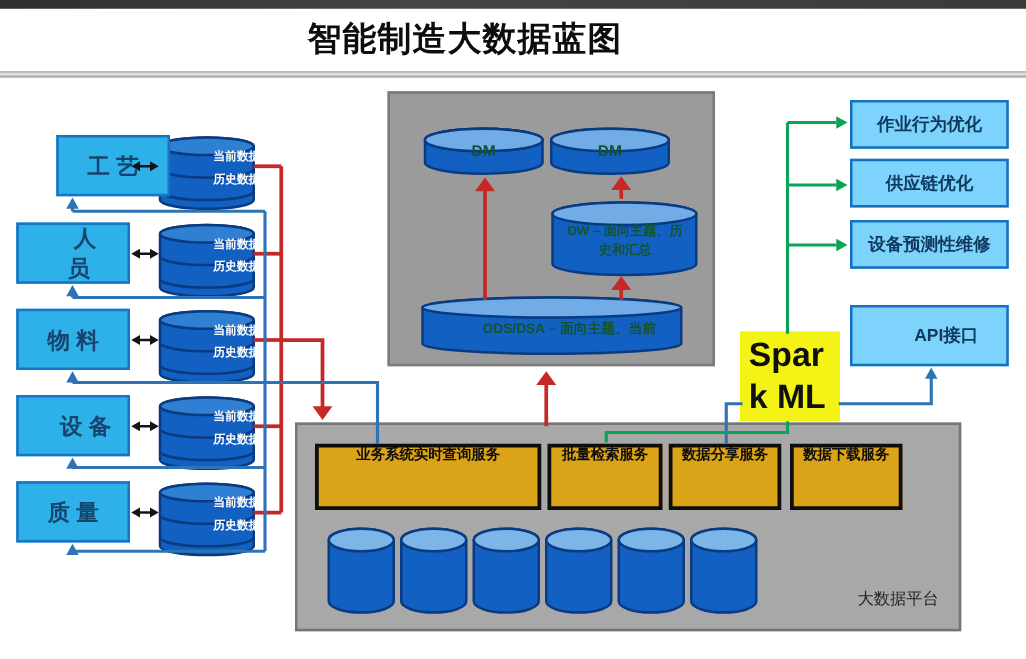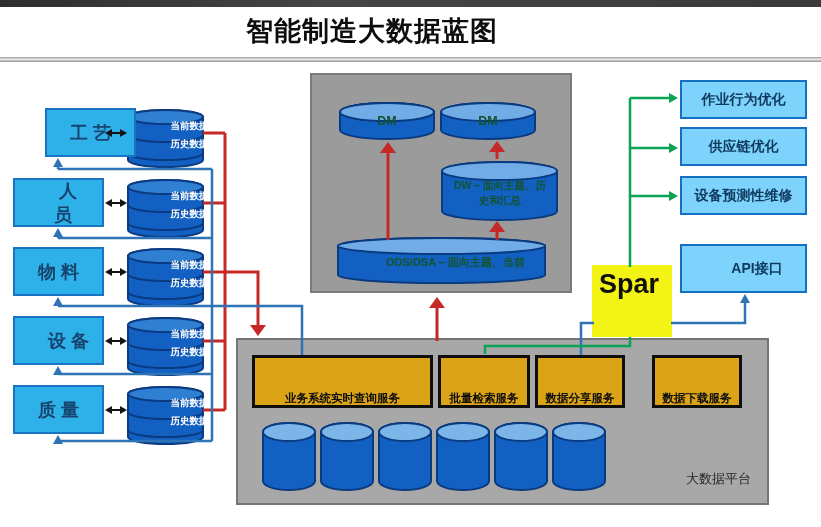--- a/index.html
+++ b/index.html
@@ -32,21 +32,21 @@
         font-size:14px;font-weight:bold;color:#10395e;box-sizing:border-box;}
   #out-api{height:49px;padding-left:27px;}
   
   #spark{left:592px;top:265px;width:80px;height:72px;background:#f3f316;
          font-size:27px;font-weight:600;color:#101010;line-height:33px;padding:3px 0 0 7px;box-sizing:border-box;}
   #spark div{white-space:nowrap;}
   
   #platform{left:236px;top:338px;width:533px;height:167px;background:#a8a8a8;border:2px solid #757575;box-sizing:border-box;}
   #platform-lbl{left:686px;top:470px;font-size:13px;color:#262626;}
   .svc{top:355px;height:53px;background:#dba317;border:3px solid #0e0e0e;box-sizing:border-box;
-       display:flex;align-items:flex-end;justify-content:center;text-align:center;
+       display:flex;align-items:flex-start;justify-content:center;text-align:center;
        font-size:11.5px;font-weight:bold;color:#0d0d0d;line-height:13px;}
   svg{position:absolute;left:0;top:0;}
   #wires{pointer-events:none;}
 </style>
 </head>
 <body>
 
 <div id="stage">
 
   <div id="top-strip" class="abs"></div>
@@ -168,32 +168,33 @@
     </div>
   <div class="obox abs" style="top:127px;">
       <span>供应链优化</span>
     </div>
   <div class="obox abs" id="out-api" style="top:244px;">
       <span>API接口</span>
     </div>
 
   <div id="spark" class="abs">
     <div>Spar</div>
+    <div>k ML</div>
   </div>
 
   <div class="svc abs" style="left:252px;width:181px;">
       <span>业务系统实时查询服务</span>
     </div>
   <div class="svc abs" style="left:438px;width:92px;">
       <span>批量检索服务</span>
     </div>
   <div class="svc abs" style="left:535px;width:90px;">
       <span>数据分享服务</span>
     </div>
-  <div class="svc abs" style="left:632px;width:90px;margin-left:20px;">
+  <div class="svc abs" style="left:632px;width:90px;">
       <span>数据下载服务</span>
     </div>
 
   <div id="platform-lbl" class="abs">大数据平台</div>
 
   <svg id="wires" width="821" height="527" viewBox="0 0 821 527">
 
     <g stroke="#c62828" stroke-width="3" fill="none">
       <path d="M203,133 H225"></path>
         <path d="M203,203 H225"></path>

